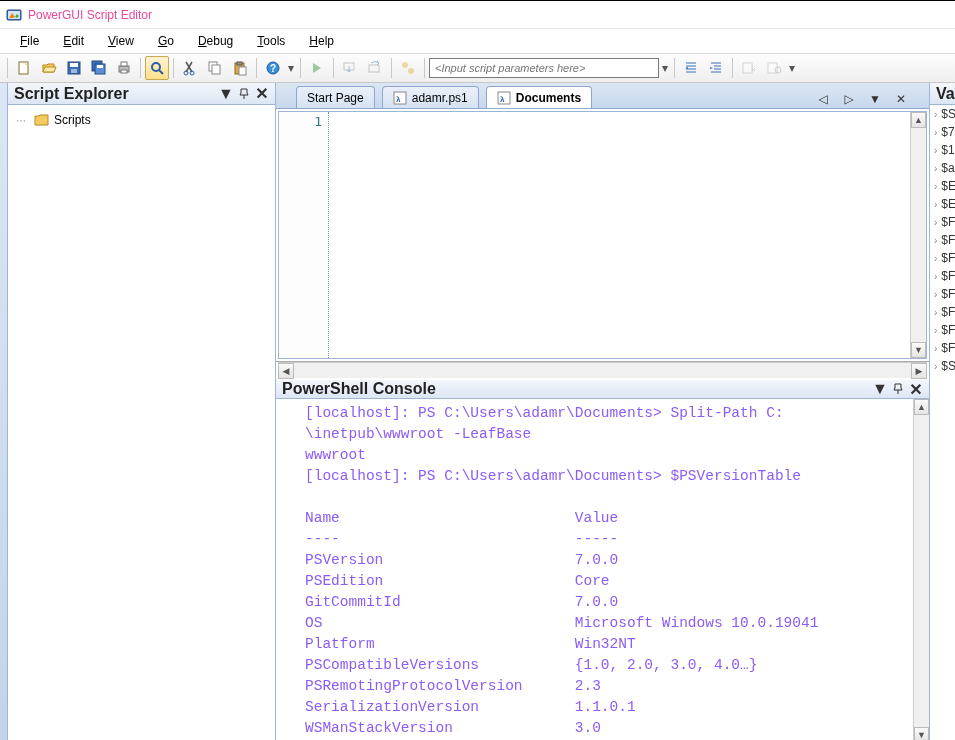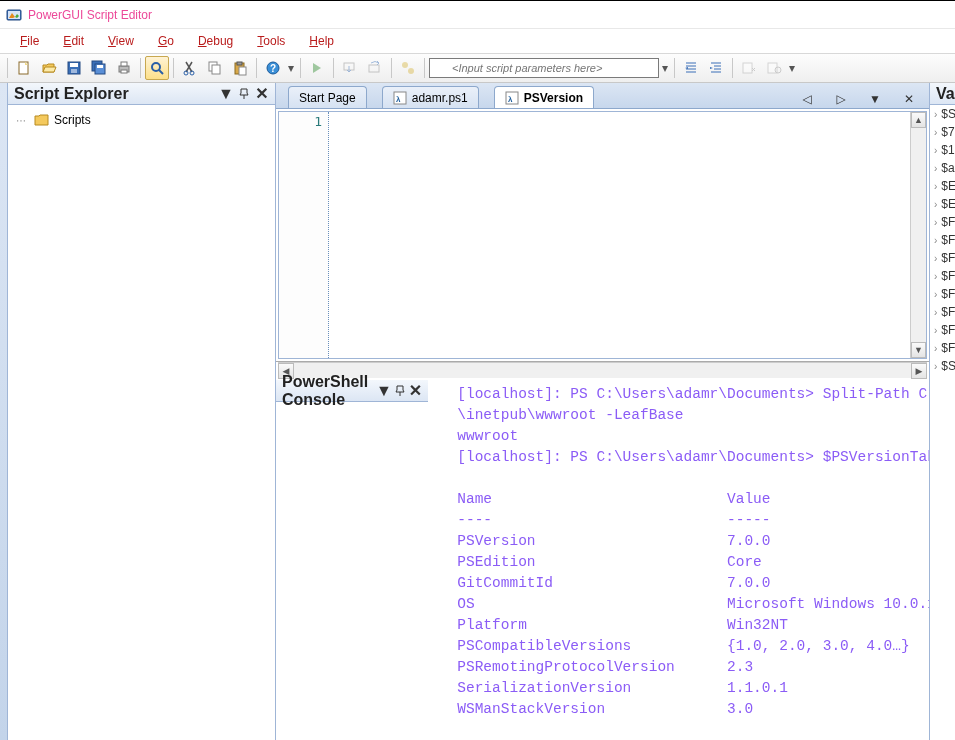--- a/index.html
+++ b/index.html
@@ -32,21 +32,21 @@
   .menubar {
     height: 24px;
     display: flex;
     align-items: center;
     padding: 0 10px;
     gap: 4px;
     background: #fff;
   }
   .menubar .menu-item {
     padding: 2px 10px;
-    color: #b91c1c;
+    color: #000000;
     cursor: default;
   }
   .menubar .menu-item u { text-decoration: underline; }
   
   .toolbar {
     height: 30px;
     display: flex;
     align-items: center;
     padding: 0 4px;
     gap: 1px;
@@ -69,21 +69,21 @@
     width: 1px; height: 20px; background: #c8c8c8;
     margin: 0 3px;
   }
   .tb-drop {
     width: 10px; height:24px; display:flex;align-items:center;justify-content:center;color:#555;
   }
   .tb-input {
     height: 20px; width: 230px;
     border: 1px solid #7a7a7a;
     font-size: 11px;
-    padding: 0 22px;
+    padding: 0 5px;
     color: #757575;
     font-style: italic;
     background: #fff;
   }
   
   .main {
     flex: 1;
     display: flex;
     min-height: 0;
   }
@@ -134,24 +134,24 @@
     flex: 1;
     display: flex;
     flex-direction: column;
     min-width: 0;
   }
   
   .tabbar {
     height: 26px;
     display: flex;
     align-items: flex-end;
-    padding: 0 12px;
+    padding: 0 20px;
     background: linear-gradient(to bottom,#dce6f4,#c7d7ec);
     border-bottom: 1px solid #8da8cc;
-    gap: 16px;
+    gap: 8px;
   }
   .tab {
     height: 22px;
     display: inline-flex;
     align-items: center;
     padding: 0 10px;
     border: 1px solid #8da8cc;
     border-bottom: none;
     border-radius: 4px 4px 0 0;
     background: linear-gradient(to bottom,#eaf0f9,#d6e2f2);
@@ -210,21 +210,21 @@
   .scroll-track { flex:1;background:#f0f0f0; }
   .editor-scroll-h {
     height:16px;background:#f0f0f0;border-top:1px solid #ccc;
     display:flex;margin: 0 2px 2px 2px;
   }
   .editor-scroll-h .scroll-arrow { width:16px;height:16px; }
   .editor-scroll-h .scroll-track { flex:1; }
   .editor-column {flex:1;display:flex;flex-direction:column;min-height:0;}
   
   .console-panel {
-    display:flex;flex-direction:row;
+    display:flex;flex-direction:column;
     flex-shrink:0;
   }
   .console-wrap {
     flex:1;display:flex;
   }
   .console {
     flex:1;
     font-family: "Courier New", monospace;
     font-size: 14.5px;
     line-height: 1.45;
@@ -455,21 +455,21 @@
         </span>
         <span>adamr.ps1</span>
       </div>
       <div class="tab active">
         <span class="tab-icon">
           <svg width="14" height="14">
               <rect x="1" y="1" width="12" height="12" fill="#fff" stroke="#888"></rect>
               <text x="3" y="11" font-size="8" fill="#1a5a9a" font-weight="bold">λ</text>
             </svg>
         </span>
-        <span>PSVersion</span>
+        <span>Documents</span>
       </div>
       <span class="spacer"></span>
       <span class="tabctl">◁</span>
       <span class="tabctl">▷</span>
       <span class="tabctl">▼</span>
       <span class="tabctl">✕</span>
     </div>
 
     <div class="editor-column">
       <div class="editor-wrap">

